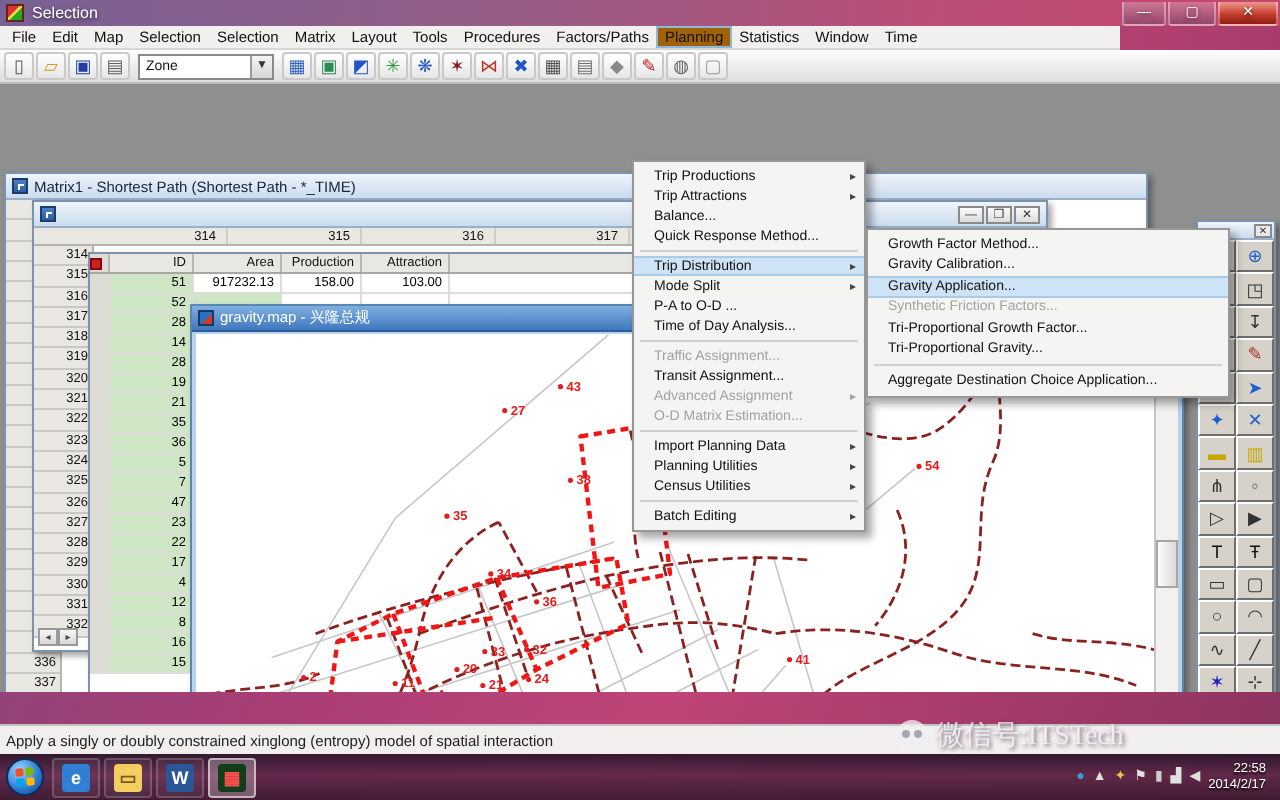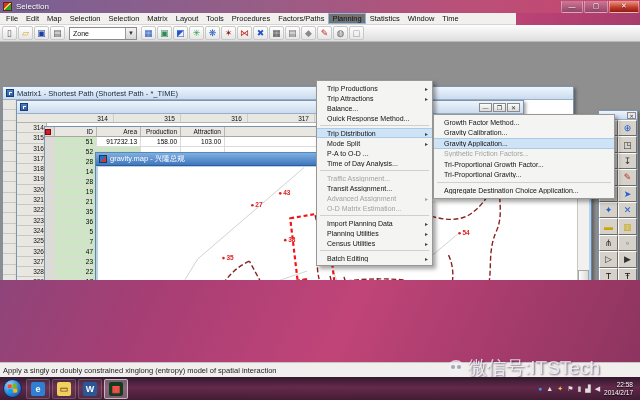--- a/index.html
+++ b/index.html
@@ -5,29 +5,29 @@
 *{margin:0;padding:0;box-sizing:border-box;font-family:"Liberation Sans",sans-serif}
 html,body{width:640px;height:400px;overflow:hidden}
 body{position:relative;background:linear-gradient(115deg,#7c4a7e,#a63e74 35%,#c04478 60%,#8a335e);font-size:8px}
 
 .titlebar{position:absolute;left:0;top:0;width:640px;height:13px;background:linear-gradient(90deg,rgba(120,98,150,.95),rgba(150,95,135,.95) 40%,rgba(185,80,120,.95) 72%,rgba(200,70,110,.95));display:flex;align-items:center;color:#fff;text-shadow:0 1px 2px rgba(0,0,0,.6);font-size:8px}
 .app-ico{width:9px;height:9px;margin:0 4px 0 3px;background:linear-gradient(135deg,#d33 40%,#ffd23a 40%,#ffd23a 55%,#2a2 55%);border:1px solid #622}
 .wc{margin-left:auto;display:flex;height:12px}
 .wc span{display:flex;align-items:center;justify-content:center;color:#fff;font-size:7px;border:1px solid rgba(255,255,255,.35);border-top:none;background:linear-gradient(rgba(255,255,255,.25),rgba(90,70,100,.45));border-radius:0 0 2px 2px;margin-right:1px}
 .wc .b-min{width:22px}.wc .b-max{width:24px}
 .wc .b-close{width:30px;background:linear-gradient(#e98,#c0392b 60%,#8e1c12)}
-.menubar{position:absolute;left:0;top:13px;width:516px;height:12px;background:#f1f0ee;border-bottom:1px solid #d8d6d2;display:flex;align-items:center;padding-left:2px}
+.menubar{position:absolute;left:0;top:13px;width:560px;height:12px;background:#f1f0ee;border-bottom:1px solid #d8d6d2;display:flex;align-items:center;padding-left:2px}
 .mb-item{font-size:7.5px;color:#111;padding:1px 4px;white-space:nowrap}
-.mb-item.active{background:#737373;border:1px solid #8cb8dc;padding:0 3px}
+.mb-item.active{background:#a16207;border:1px solid #8cb8dc;padding:0 3px}
 .toolbar{position:absolute;left:0;top:25px;width:640px;height:17px;background:linear-gradient(#fdfdfd,#dedede);border-bottom:1px solid #b9b9b9;display:flex;align-items:center;gap:1px;padding-left:2px}
 .tbtn{width:15px;height:14px;display:flex;align-items:center;justify-content:center;font-size:9px;border:1px solid #c9c9c9;background:linear-gradient(#fff,#e6e6e6);border-radius:2px}
 .dd{width:68px;height:13px;background:#fff;border:1px solid #8a8a8a;display:flex;align-items:center;margin:0 3px;font-size:7px}
 .dd-val{flex:1;padding-left:3px;color:#111}
 .dd-btn{width:11px;height:11px;background:linear-gradient(#f4f4f4,#d6d6d6);border-left:1px solid #9a9a9a;display:flex;align-items:center;justify-content:center;font-size:6px;color:#333}
-.mdi{position:absolute;left:0;top:42px;width:640px;height:238px;background:#8f8f8f;overflow:hidden}
+.mdi{position:absolute;left:0;top:42px;width:640px;height:304px;background:#8f8f8f;overflow:hidden}
 .statusbar{position:absolute;left:0;top:362px;width:640px;height:15px;background:#f1efed;border-top:1px solid #c6c4c0;color:#222;font-size:7.5px;display:flex;align-items:center;padding-left:3px}
 
 .cw{position:absolute;background:#fff;border:1px solid #7b93ad;box-shadow:2px 2px 3px rgba(0,0,0,.35)}
 .cw-title{height:13px;background:linear-gradient(#eef4fb,#cadcef);border-bottom:1px solid #9ab0c8;color:#14273f;font-size:7.5px;display:flex;align-items:center;padding:0 3px;gap:3px}
 .cw-title span{white-space:pre}
 .grid-ico{width:8px;height:8px;background:linear-gradient(#4a7ec8,#2d5fa8);border:1px solid #1c3c6a;position:relative}
 .grid-ico:after{content:"";position:absolute;left:2px;top:2px;right:1px;bottom:1px;background:linear-gradient(#fff 1px,transparent 1px) 0 0/3px 3px,linear-gradient(90deg,#fff 1px,transparent 1px) 0 0/3px 3px}
 .mini-wc{margin-left:auto;display:flex;gap:1px}
 .mini-wc span{width:13px;height:9px;border:1px solid #8a8a8a;background:linear-gradient(#fbfbfb,#dcdcdc);font-size:6px;line-height:8px;text-align:center;color:#333}
 .rowlab{background:#e9e7e2;border-right:1px solid #b5b3ae;border-bottom:1px solid #c9c7c2;font-size:6.5px;color:#111;text-align:right;padding-right:2px;line-height:10.3px;height:10.3px}
@@ -90,21 +90,21 @@
 .tb-tile{width:14px;height:14px;border-radius:2px;display:flex;align-items:center;justify-content:center;font-size:9px;font-weight:bold}
 .tray{margin-left:auto;display:flex;align-items:center;gap:4px;padding-right:4px}
 .tray-ic{font-size:7px;line-height:7px}
 .clock{color:#fff;font-size:6.5px;text-align:right;line-height:8px;padding-right:3px;text-shadow:0 1px 1px #000}
 
 #watermark{position:absolute;left:448px;top:355px;width:192px;height:26px;z-index:9;display:flex;align-items:center;gap:4px;pointer-events:none;opacity:.85}
 .wm-ic{width:16px;height:16px;border-radius:50%;background:rgba(240,240,245,.9);position:relative}
 .wm-ic:before,.wm-ic:after{content:"";position:absolute;border-radius:50%;background:#9a9aa6}
 .wm-ic:before{width:4px;height:4px;left:3px;top:5px}
 .wm-ic:after{width:4px;height:4px;left:9px;top:5px}
-.wm-text{font-size:19px;color:rgba(242,242,248,.9);text-shadow:1px 1px 2px rgba(60,30,60,.8);font-family:Liberation Sans, sans-serif;white-space:nowrap}
+.wm-text{font-size:14px;color:rgba(242,242,248,.9);text-shadow:1px 1px 2px rgba(60,30,60,.8);font-family:Liberation Serif, serif;white-space:nowrap}
 </style>
 </head>
 <body>
 
 <div class="titlebar">
   <span class="app-ico"></span>
   <span>Selection</span>
   <span class="wc">
     <span class="b-min">—</span>
     <span class="b-max">▢</span>

